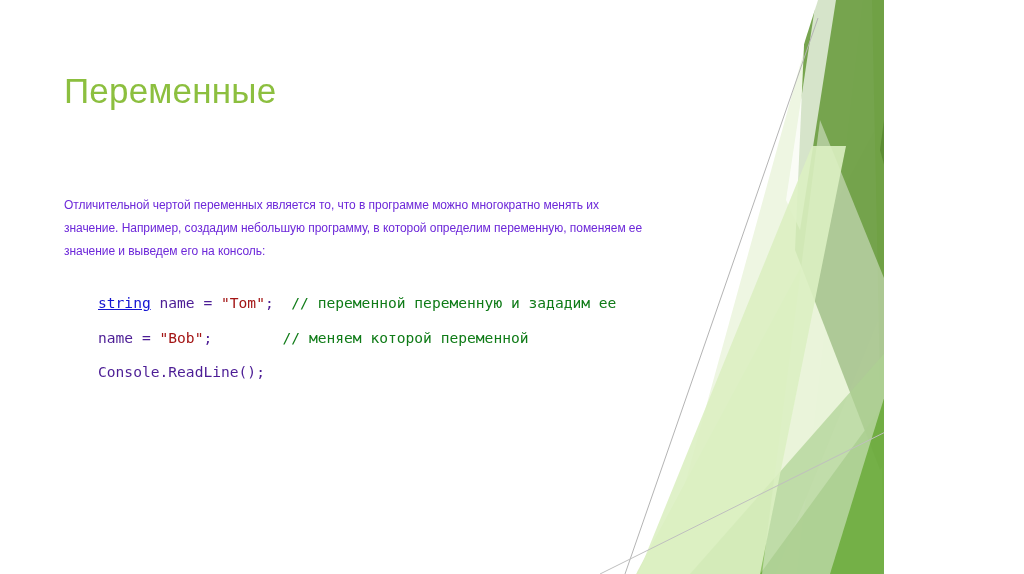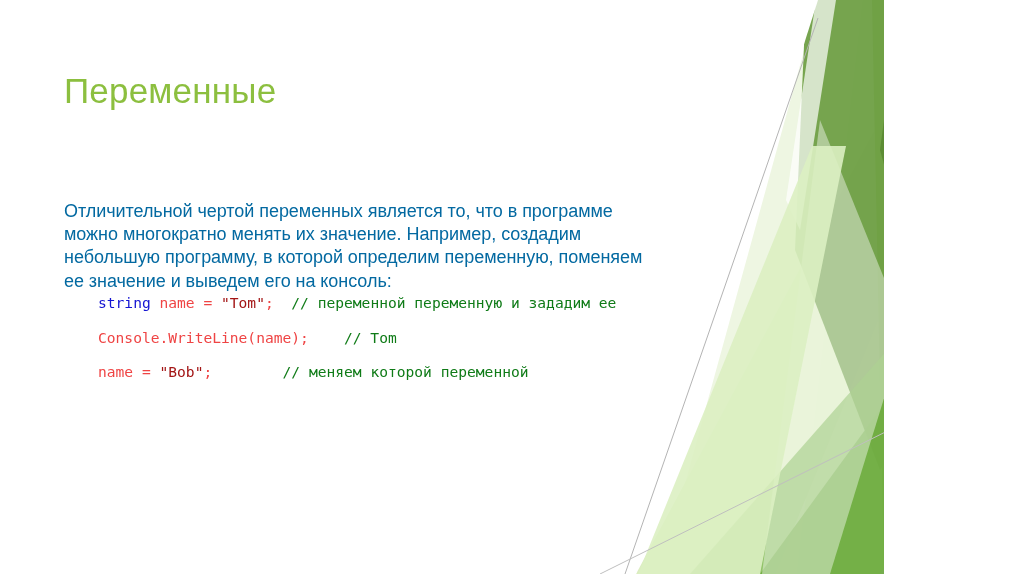--- a/index.html
+++ b/index.html
@@ -41,45 +41,45 @@
     letter-spacing: 0.2px;
     white-space: nowrap;
   }
 
   
   .body-text {
     position: absolute;
     left: 64px;
     top: 182px;
     width: 590px;
-    font-size: 18px;
+    font-size: 12px;
     line-height: 23.2px;
-    color: #0369a1;
+    color: #6d28d9;
     letter-spacing: -0.05px;
   }
 
   
   .code-block {
     position: absolute;
     left: 98px;
     top: 286px;
     width: 700px;
     font-family: "DejaVu Sans Mono", "Liberation Mono", monospace;
     font-size: 14.6px;
   }
   .code-line {
     height: 34.5px;
     line-height: 34.5px;
     white-space: pre;
     color: #262626;
   }
-  .tok-kw      { color: #1414d2; }
+  .tok-kw      { color: #1414d2; text-decoration: underline; }
   .tok-str     { color: #a31515; }
   .tok-comment { color: #0f7b17; }
-  .tok-plain   { color: #ef4444; }
+  .tok-plain   { color: #4c1d95; }
 </style>
 </head>
 <body>
 
 <div class="slide">
 
   <svg class="facet-bg" viewBox="0 0 1024 574" preserveAspectRatio="none" xmlns="http://www.w3.org/2000/svg">
 
     <polygon points="660,574 818,0 1024,0 1024,574" fill="#eef6e2"></polygon>
 
@@ -116,17 +116,17 @@
     <line x1="1010" y1="370" x2="600" y2="574" stroke="#bfbfbf" stroke-width="1"></line>
 
   </svg>
 
   <h1 class="title">Переменные</h1>
 
   <p class="body-text">Отличительной чертой переменных является то, что в программе можно многократно менять их значение. Например, создадим небольшую программу, в которой определим переменную, поменяем ее значение и выведем его на консоль:</p>
 
   <div class="code-block">
       <div class="code-line"><span class="tok-kw">string</span><span class="tok-plain"> name = </span><span class="tok-str">"Tom"</span><span class="tok-plain">;  </span><span class="tok-comment">// переменной переменную и зададим ее</span></div>
-      <div class="code-line"><span class="tok-plain">Console.WriteLine(name);    </span><span class="tok-comment">// Tom</span></div>
       <div class="code-line"><span class="tok-plain">name = </span><span class="tok-str">"Bob"</span><span class="tok-plain">;        </span><span class="tok-comment">// меняем которой переменной</span></div>
+      <div class="code-line"><span class="tok-plain">Console.ReadLine();</span></div>
     </div>
 
 </div>
 
 </body></html>

